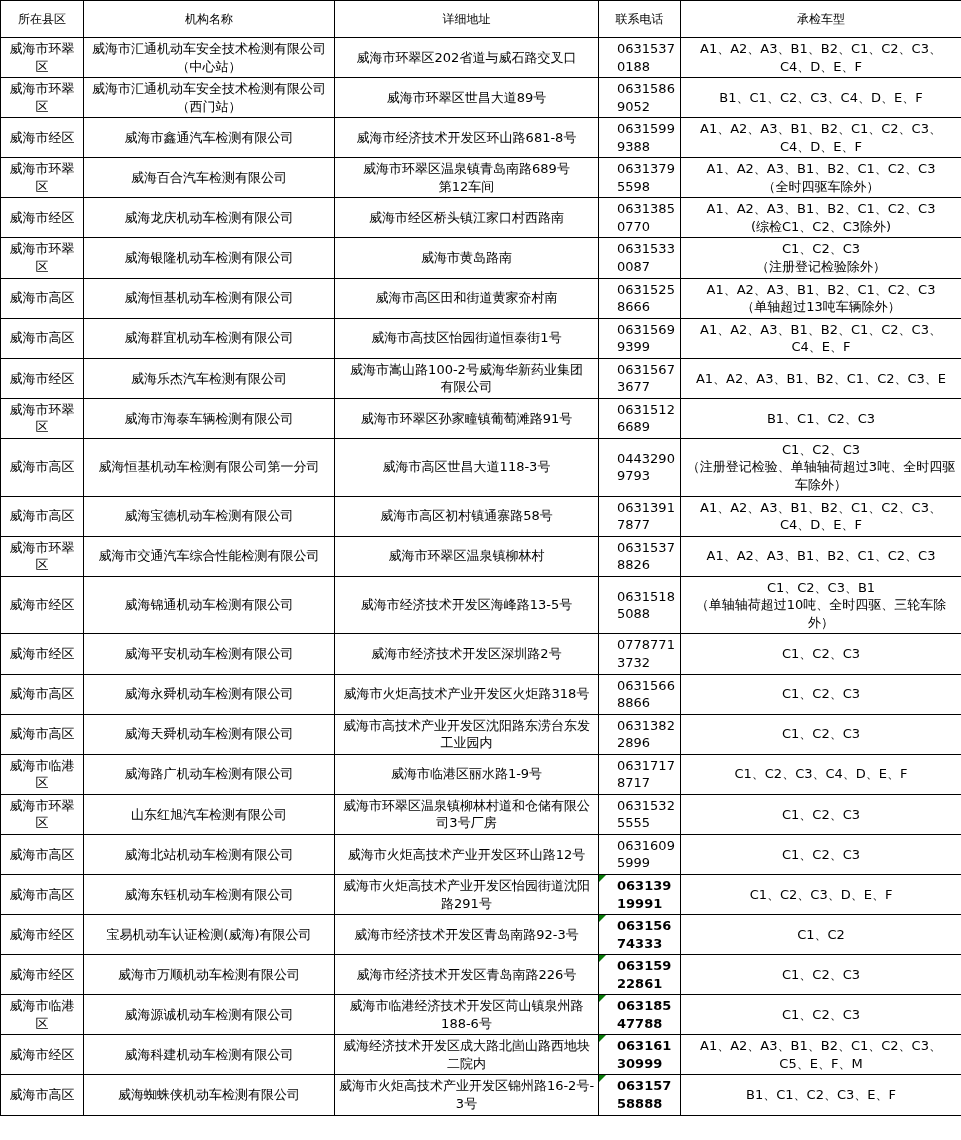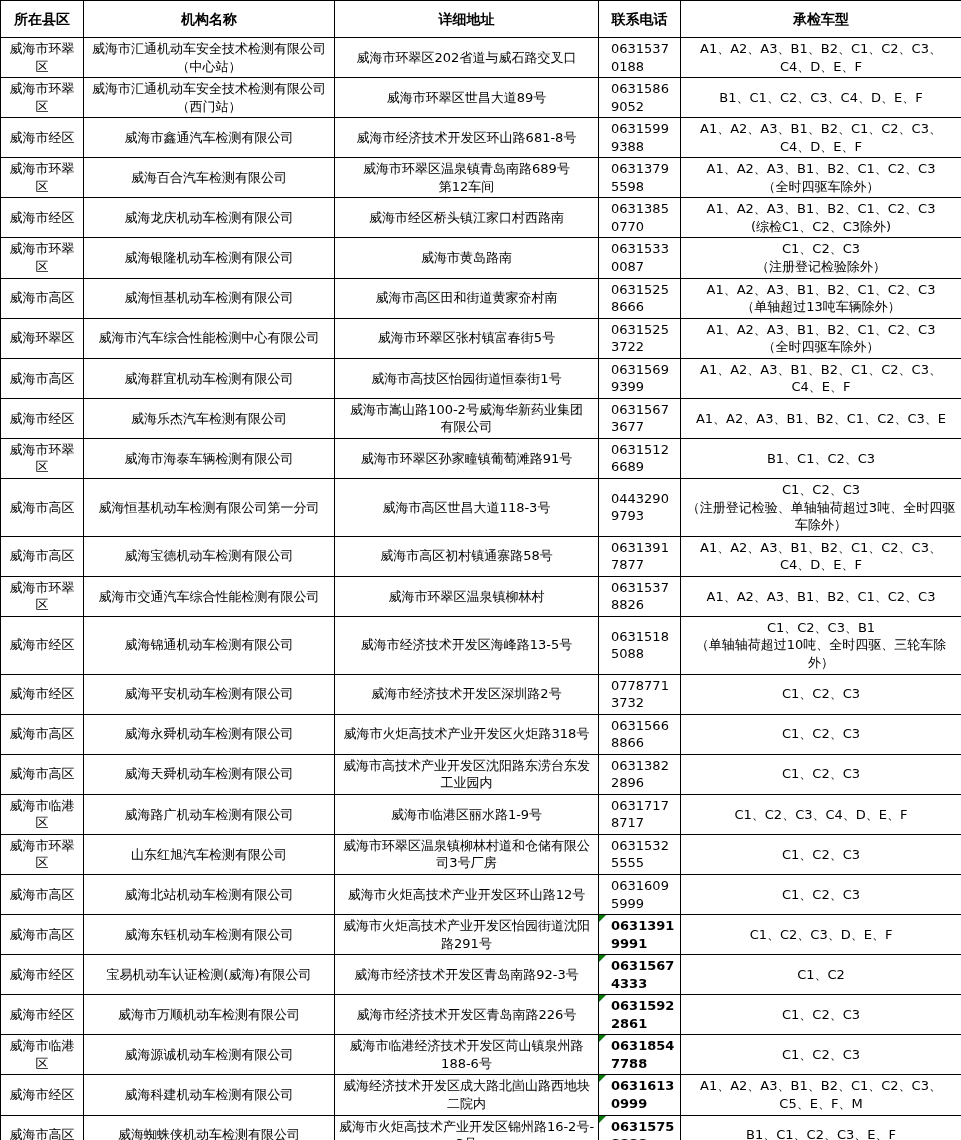--- a/index.html
+++ b/index.html
@@ -1,28 +1,28 @@
 <!DOCTYPE html>
 <html style="--triangle: #0a7a0a;"><head>
 <meta charset="utf-8">
 <style>
   html,body{margin:0;padding:0;background:#ffffff;}
   .sheet{width:961px;}
   table{border-collapse:collapse;table-layout:fixed;width:961px;
         font-family:"DejaVu Sans","Liberation Sans",sans-serif;color:#000;}
   th,td{border:1px solid #000;padding:2px 3px;text-align:center;vertical-align:middle;
         font-size:13px;line-height:1.35;white-space:pre-line;overflow:hidden;word-break:break-all;}
-  th{font-size:14px;font-weight:bold;height:32px;}
+  th{font-size:12px;font-weight:normal;height:32px;}
   tbody tr{height:40px;}
   .col-district{width:83px;}
   .col-name{width:251px;margin-top:15px;}
   .col-address{width:264px;}
   .col-phone{width:82px;margin-left:36px;}
   .col-types{width:281px;margin-left:48px;}
-  td.col-phone{text-align:left;padding-left:12px;}
+  td.col-phone{text-align:left;padding-left:18px;}
   td.flagged{position:relative;font-weight:bold;}
   td.flagged::before{content:"";position:absolute;top:0;left:0;width:0;height:0;
         border-top:7px solid var(--triangle,#0a7a0a);border-right:7px solid transparent;}
 </style>
 </head>
 <body>
 
 <div class="sheet">
   <table>
     <colgroup>
@@ -94,28 +94,20 @@
         </tr>
         <tr>
           <td class="col-district">威海市高区</td>
           <td class="col-name">威海恒基机动车检测有限公司</td>
           <td class="col-address">威海市高区田和街道黄家夼村南</td>
           <td class="col-phone">06315258666</td>
           <td class="col-types">A1、A2、A3、B1、B2、C1、C2、C3
 （单轴超过13吨车辆除外）</td>
         </tr>
         <tr>
-          <td class="col-district">威海环翠区</td>
-          <td class="col-name">威海市汽车综合性能检测中心有限公司</td>
-          <td class="col-address">威海市环翠区张村镇富春街5号</td>
-          <td class="col-phone">06315253722</td>
-          <td class="col-types">A1、A2、A3、B1、B2、C1、C2、C3
-（全时四驱车除外）</td>
-        </tr>
-        <tr>
           <td class="col-district">威海市高区</td>
           <td class="col-name">威海群宜机动车检测有限公司</td>
           <td class="col-address">威海市高技区怡园街道恒泰街1号</td>
           <td class="col-phone">06315699399</td>
           <td class="col-types">A1、A2、A3、B1、B2、C1、C2、C3、
 C4、E、F</td>
         </tr>
         <tr>
           <td class="col-district">威海市经区</td>
           <td class="col-name">威海乐杰汽车检测有限公司</td>

